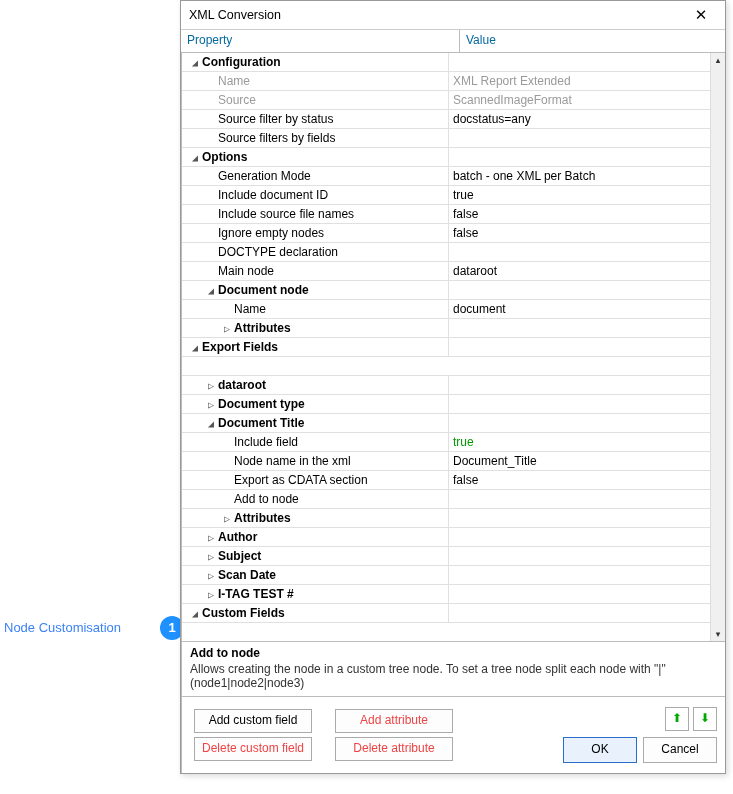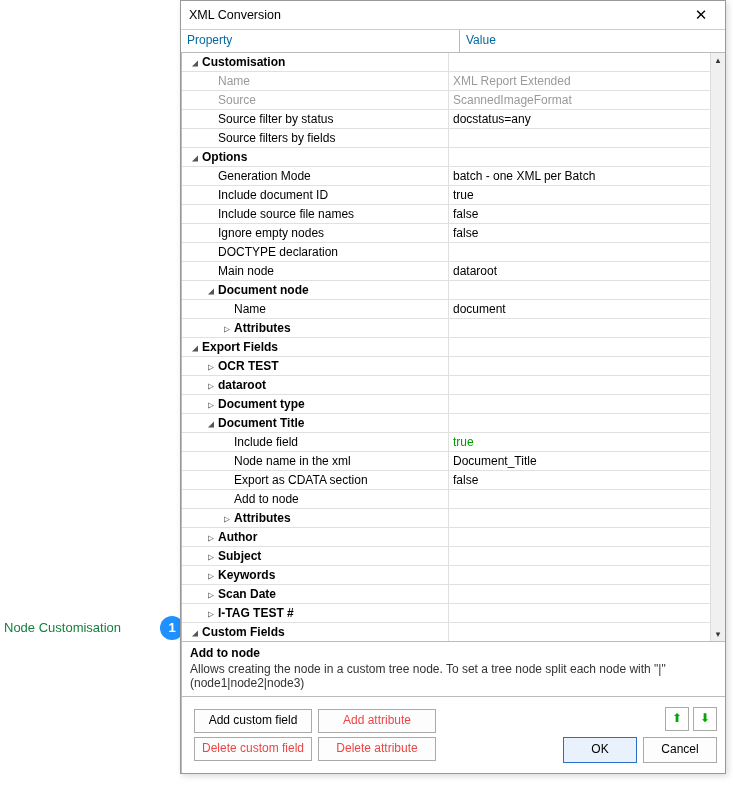--- a/index.html
+++ b/index.html
@@ -1,17 +1,17 @@
 <!DOCTYPE html>
 <html><head>
 <meta charset="utf-8">
 <style>
   html,body{margin:0;padding:0;font-family:"Segoe UI",Tahoma,Arial,sans-serif;font-size:12px;color:#000;background:#fff}
   .canvas{position:relative;width:733px;height:794px;box-sizing:border-box;padding:8px}
-  .callout-label{position:absolute;left:4px;top:620px;font-size:13px;color:#15803d}
+  .callout-label{position:absolute;left:4px;top:620px;font-size:13px;color:#3b82f6}
   .callout-bubble{position:absolute;left:160px;top:616px;width:24px;height:24px;border-radius:12px;background:#1e90ff;color:#fff;text-align:center;line-height:24px;font-size:13px;font-weight:600}
   .callout-line{position:absolute;left:185px;top:628px;width:155px;height:40px;pointer-events:none}
   .callout-line svg{width:100%;height:100%}
 
   .dialog{position:absolute;left:180px;top:0;width:544px;height:772px;border:1px solid #999;background:#fff;box-shadow:2px 2px 6px rgba(0,0,0,0.15);display:flex;flex-direction:column}
   .titlebar{height:28px;border-bottom:1px solid #ccc;display:flex;align-items:center;padding:0 8px;font-size:12.5px;color:#000}
   .titlebar .title{flex:1}
   .titlebar .close{width:32px;height:22px;text-align:center;line-height:22px;font-size:15px;cursor:pointer}
 
   .header-row{display:flex;height:22px;border-bottom:1px solid #bbb;font-size:12px}
@@ -34,21 +34,21 @@
   .row.boldv .vcell{font-weight:400}
   .row.greenv .vcell{color:#009900}
   .row.disabled .pcell,.row.disabled .vcell{color:#9a9a9a}
   .twisty{display:inline-block;width:10px;text-align:center;color:#555;margin-right:2px;font-size:10px;font-family:Consolas,monospace}
   .indent{display:inline-block}
 
   .desc-box{padding:4px 8px 6px 8px;min-height:42px;border-bottom:1px solid #bbb;border-left:1px solid #bbb}
   .desc-title{font-weight:700;font-size:12px;margin-bottom:2px}
   .desc-text{font-size:12px;color:#333}
 
-  .btn-row{display:flex;align-items:center;gap:0;padding:10px 8px 10px 12px;border-left:1px solid #bbb}
+  .btn-row{display:flex;align-items:center;gap:17px;padding:10px 8px 10px 12px;border-left:1px solid #bbb}
   .btn-col{display:flex;flex-direction:column;gap:4px}
   .btn{border:1px solid #aaa;background:#fdfdfd;min-width:116px;height:22px;font-size:12px;text-align:center;line-height:20px;cursor:pointer}
   .btn.disabled{color:#ef4444;cursor:default}
   .spacer{flex:1}
   .arrow-btn{width:22px;height:22px;border:1px solid #aaa;text-align:center;line-height:20px;font-size:12px;cursor:pointer}
   .arrow-btn.up{color:#0a0}
   .arrow-btn.down{color:#0a0}
   .ok-btn{border:1px solid #2a6ecb;background:#e9f2fc;min-width:72px;height:24px;text-align:center;line-height:22px;cursor:pointer;font-size:12px}
   .cancel-btn{border:1px solid #aaa;background:#fdfdfd;min-width:72px;height:24px;text-align:center;line-height:22px;cursor:pointer;font-size:12px;margin-left:6px}
 </style>
@@ -71,21 +71,21 @@
     </div>
 
     <div class="header-row">
       <div class="hcol prop">Property</div>
       <div class="hcol val">Value</div>
     </div>
 
     <div class="grid-wrap">
       <div class="grid" id="grid">
           <div class="row group">
-            <div class="pcell"><span class="indent" style="width: 8px;"></span><span class="twisty">◢</span><span>Customisation</span></div>
+            <div class="pcell"><span class="indent" style="width: 8px;"></span><span class="twisty">◢</span><span>Configuration</span></div>
             <div class="vcell"><span></span></div>
           </div>
           <div class="row disabled">
             <div class="pcell"><span class="indent" style="width: 24px;"></span><span class="twisty"></span><span>Name</span></div>
             <div class="vcell"><span>XML Report Extended</span></div>
           </div>
           <div class="row disabled">
             <div class="pcell"><span class="indent" style="width: 24px;"></span><span class="twisty"></span><span>Source</span></div>
             <div class="vcell"><span>ScannedImageFormat</span></div>
           </div>
@@ -135,21 +135,20 @@
           </div>
           <div class="row bold">
             <div class="pcell"><span class="indent" style="width: 40px;"></span><span class="twisty">▷</span><span>Attributes</span></div>
             <div class="vcell"><span></span></div>
           </div>
           <div class="row group">
             <div class="pcell"><span class="indent" style="width: 8px;"></span><span class="twisty">◢</span><span>Export Fields</span></div>
             <div class="vcell"><span></span></div>
           </div>
           <div class="row bold">
-            <div class="pcell"><span class="indent" style="width: 24px;"></span><span class="twisty">▷</span><span>OCR TEST</span></div>
             <div class="vcell"><span></span></div>
           </div>
           <div class="row bold">
             <div class="pcell"><span class="indent" style="width: 24px;"></span><span class="twisty">▷</span><span>dataroot</span></div>
             <div class="vcell"><span></span></div>
           </div>
           <div class="row bold">
             <div class="pcell"><span class="indent" style="width: 24px;"></span><span class="twisty">▷</span><span>Document type</span></div>
             <div class="vcell"><span></span></div>
           </div>
@@ -176,24 +175,20 @@
           <div class="row bold">
             <div class="pcell"><span class="indent" style="width: 40px;"></span><span class="twisty">▷</span><span>Attributes</span></div>
             <div class="vcell"><span></span></div>
           </div>
           <div class="row bold">
             <div class="pcell"><span class="indent" style="width: 24px;"></span><span class="twisty">▷</span><span>Author</span></div>
             <div class="vcell"><span></span></div>
           </div>
           <div class="row bold">
             <div class="pcell"><span class="indent" style="width: 24px;"></span><span class="twisty">▷</span><span>Subject</span></div>
-            <div class="vcell"><span></span></div>
-          </div>
-          <div class="row bold">
-            <div class="pcell"><span class="indent" style="width: 24px;"></span><span class="twisty">▷</span><span>Keywords</span></div>
             <div class="vcell"><span></span></div>
           </div>
           <div class="row bold">
             <div class="pcell"><span class="indent" style="width: 24px;"></span><span class="twisty">▷</span><span>Scan Date</span></div>
             <div class="vcell"><span></span></div>
           </div>
           <div class="row bold">
             <div class="pcell"><span class="indent" style="width: 24px;"></span><span class="twisty">▷</span><span>I-TAG TEST #</span></div>
             <div class="vcell"><span></span></div>
           </div>

